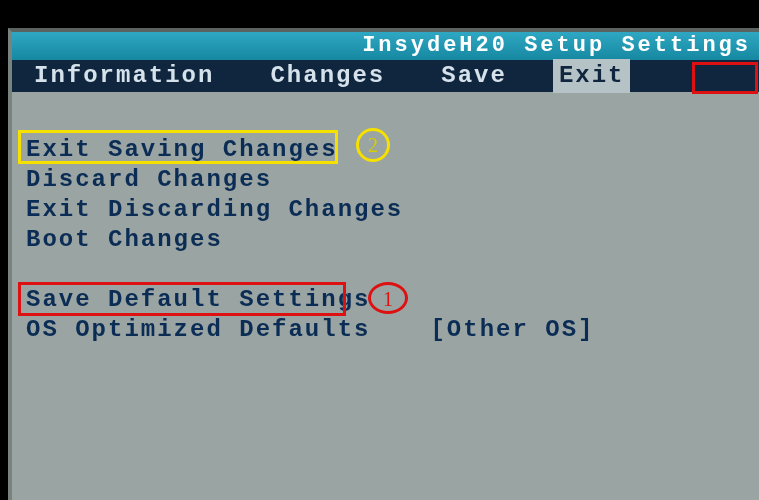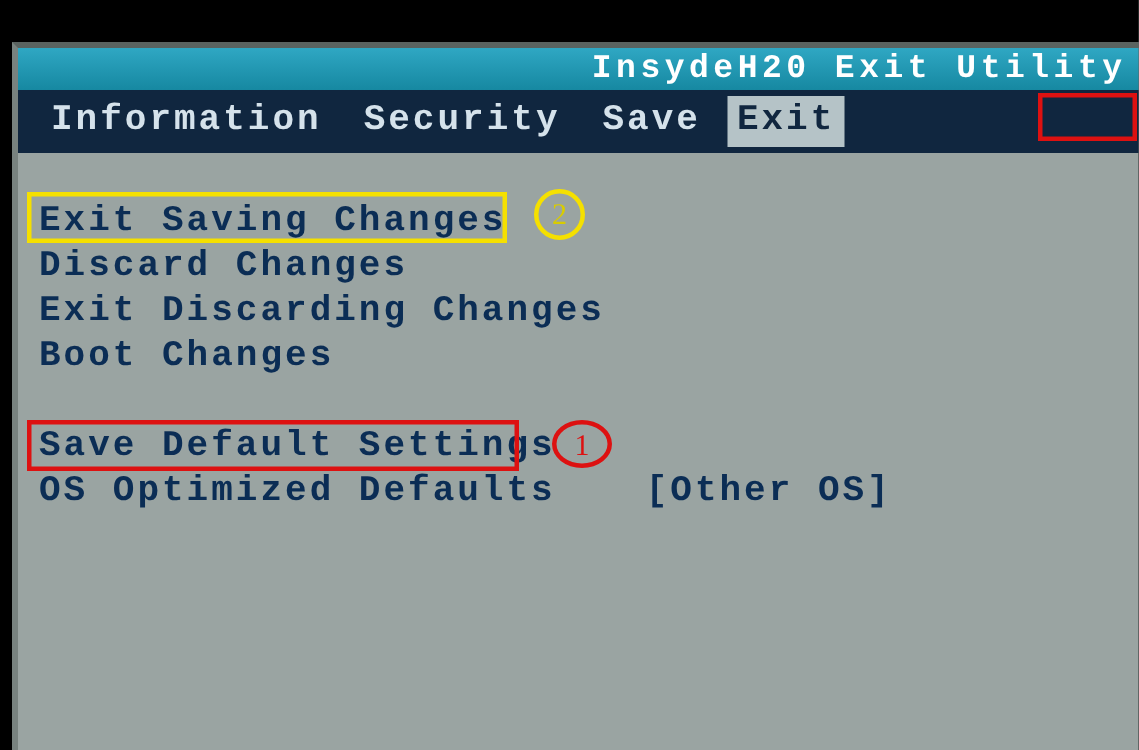--- a/index.html
+++ b/index.html
@@ -27,49 +27,51 @@
     color: #fff;
     font-size: 22px;
     letter-spacing: 3px;
     text-align: right;
     padding-right: 8px;
     line-height: 28px;
     white-space: nowrap;
     overflow: hidden;
   }
   .menu-bar {
-    height: 42px;
+    height: 32px;
     background: #10263f;
     color: #c9d6e2;
     font-size: 24px;
     letter-spacing: 2px;
     display: flex;
     align-items: center;
     padding-left: 8px;
     white-space: nowrap;
+    gap: 28px;
   }
   .menu-item {
     padding: 0 14px;
     line-height: 34px;
     color: #d5e2eb;
   }
   .menu-item.active {
     background: #b5c3c7;
     color: #10263f;
     margin-left: 4px;
     padding: 0 6px;
   }
   .exit-box {
     position: absolute;
     border: 3px solid #d11;
     pointer-events: none;
   }
   .content {
     position: relative;
     padding-top: 30px;
+    margin-top: 12px;
   }
   .row {
     height: 30px;
     display: flex;
     align-items: center;
     font-size: 24px;
     letter-spacing: 2px;
     color: #0b2d55;
     padding-left: 14px;
     white-space: nowrap;
@@ -107,26 +109,26 @@
   .circle.yellow { border-color: #f5e000; color: #d8cc00; }
   .circle.red { border-color: #d11; color: #d11; }
   .circle.red .dot { letter-spacing: 0; }
 </style>
 </head>
 <body>
 
 <div class="frame">
 
   <div class="title-bar">
-    <span>InsydeH20 Exit Utility</span>
+    <span>InsydeH20 Setup Settings</span>
   </div>
 
   <div class="menu-bar">
     <span class="menu-item">Information</span>
-    <span class="menu-item">Security</span>
+    <span class="menu-item">Changes</span>
     <span class="menu-item">Save</span>
     <span class="menu-item active">Exit</span>
   </div>
 
   <div class="content">
 
     <div class="row">
       <span class="label">Exit Saving Changes</span>
     </div>
     <div class="row">

